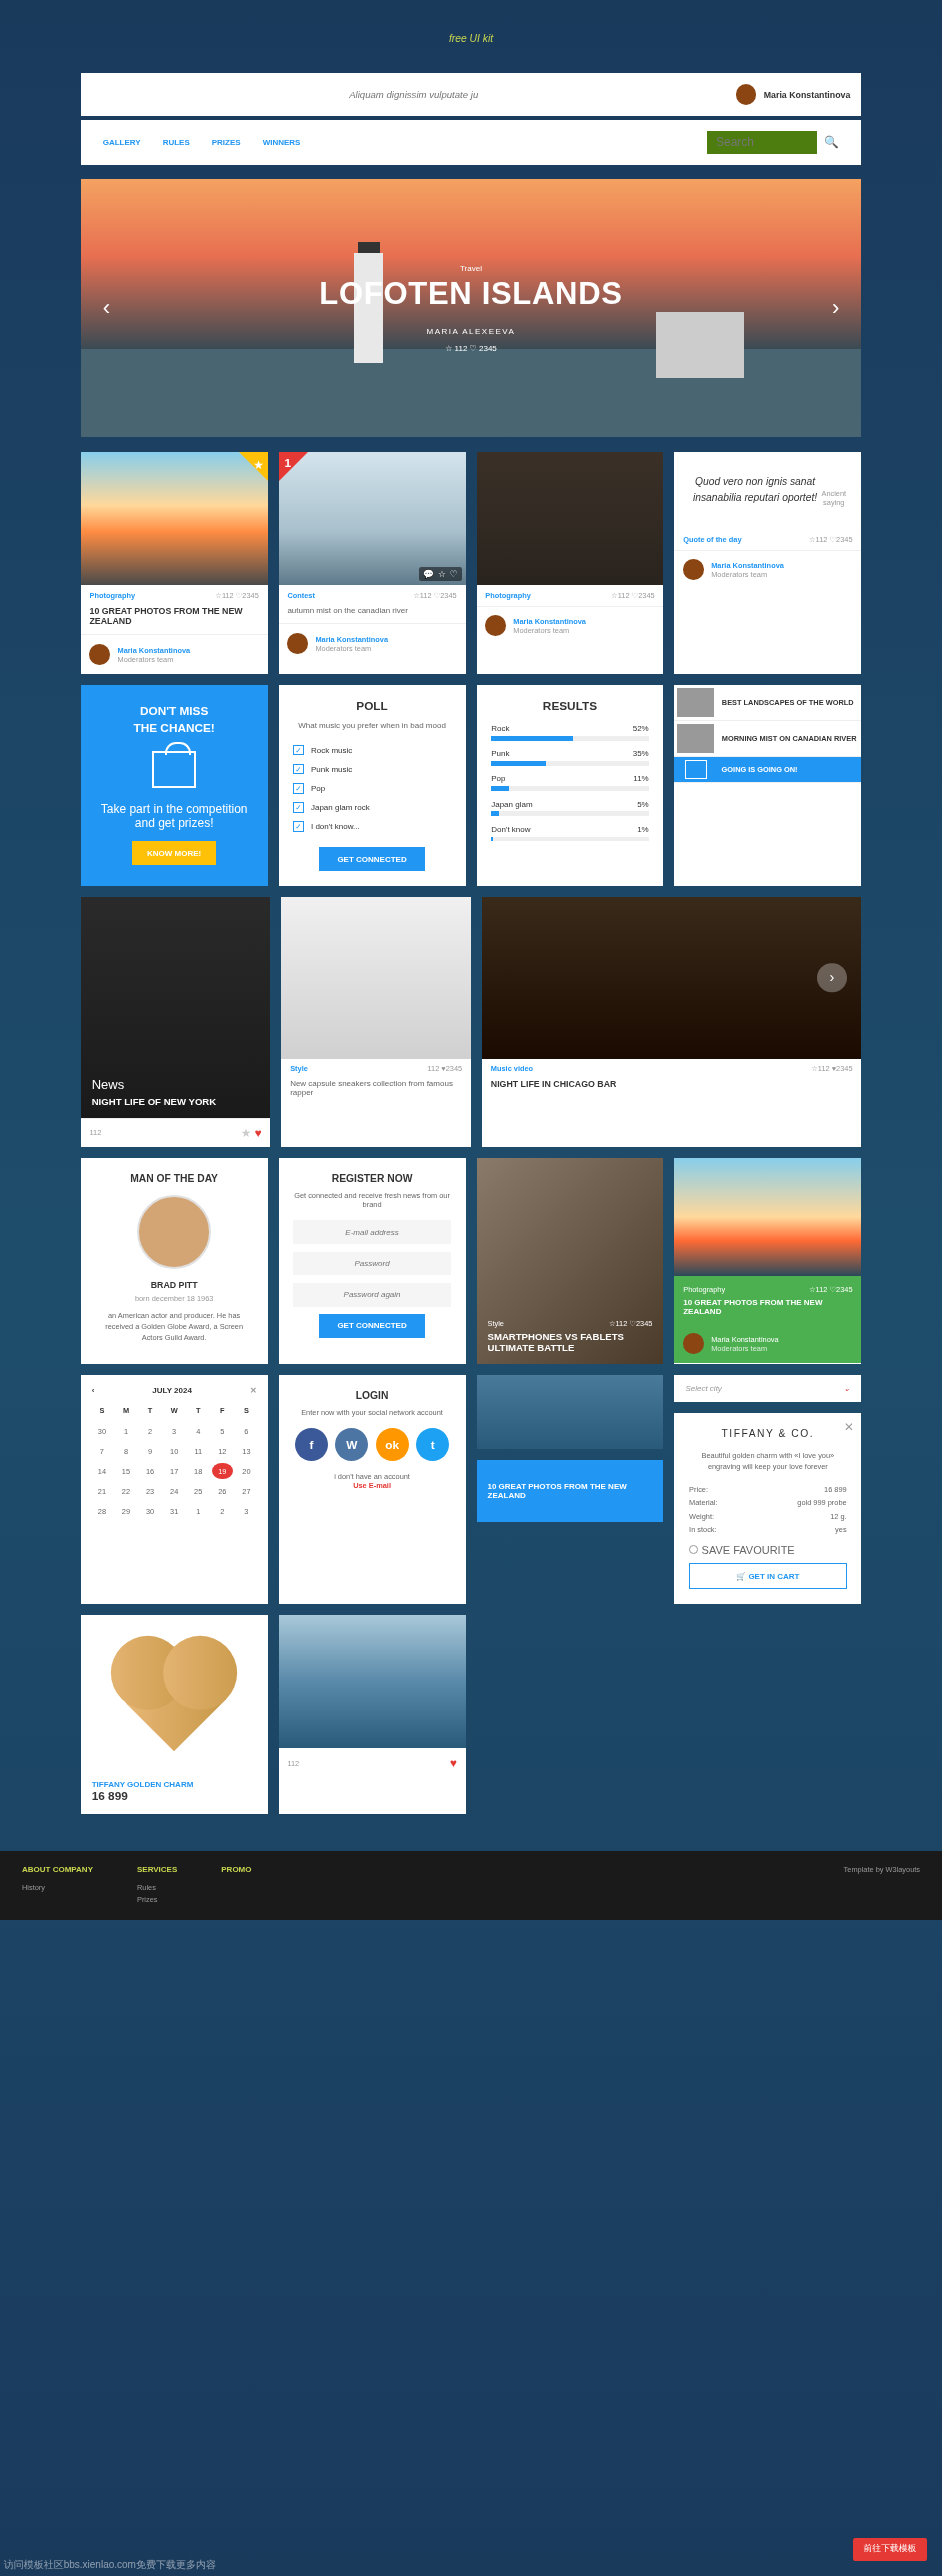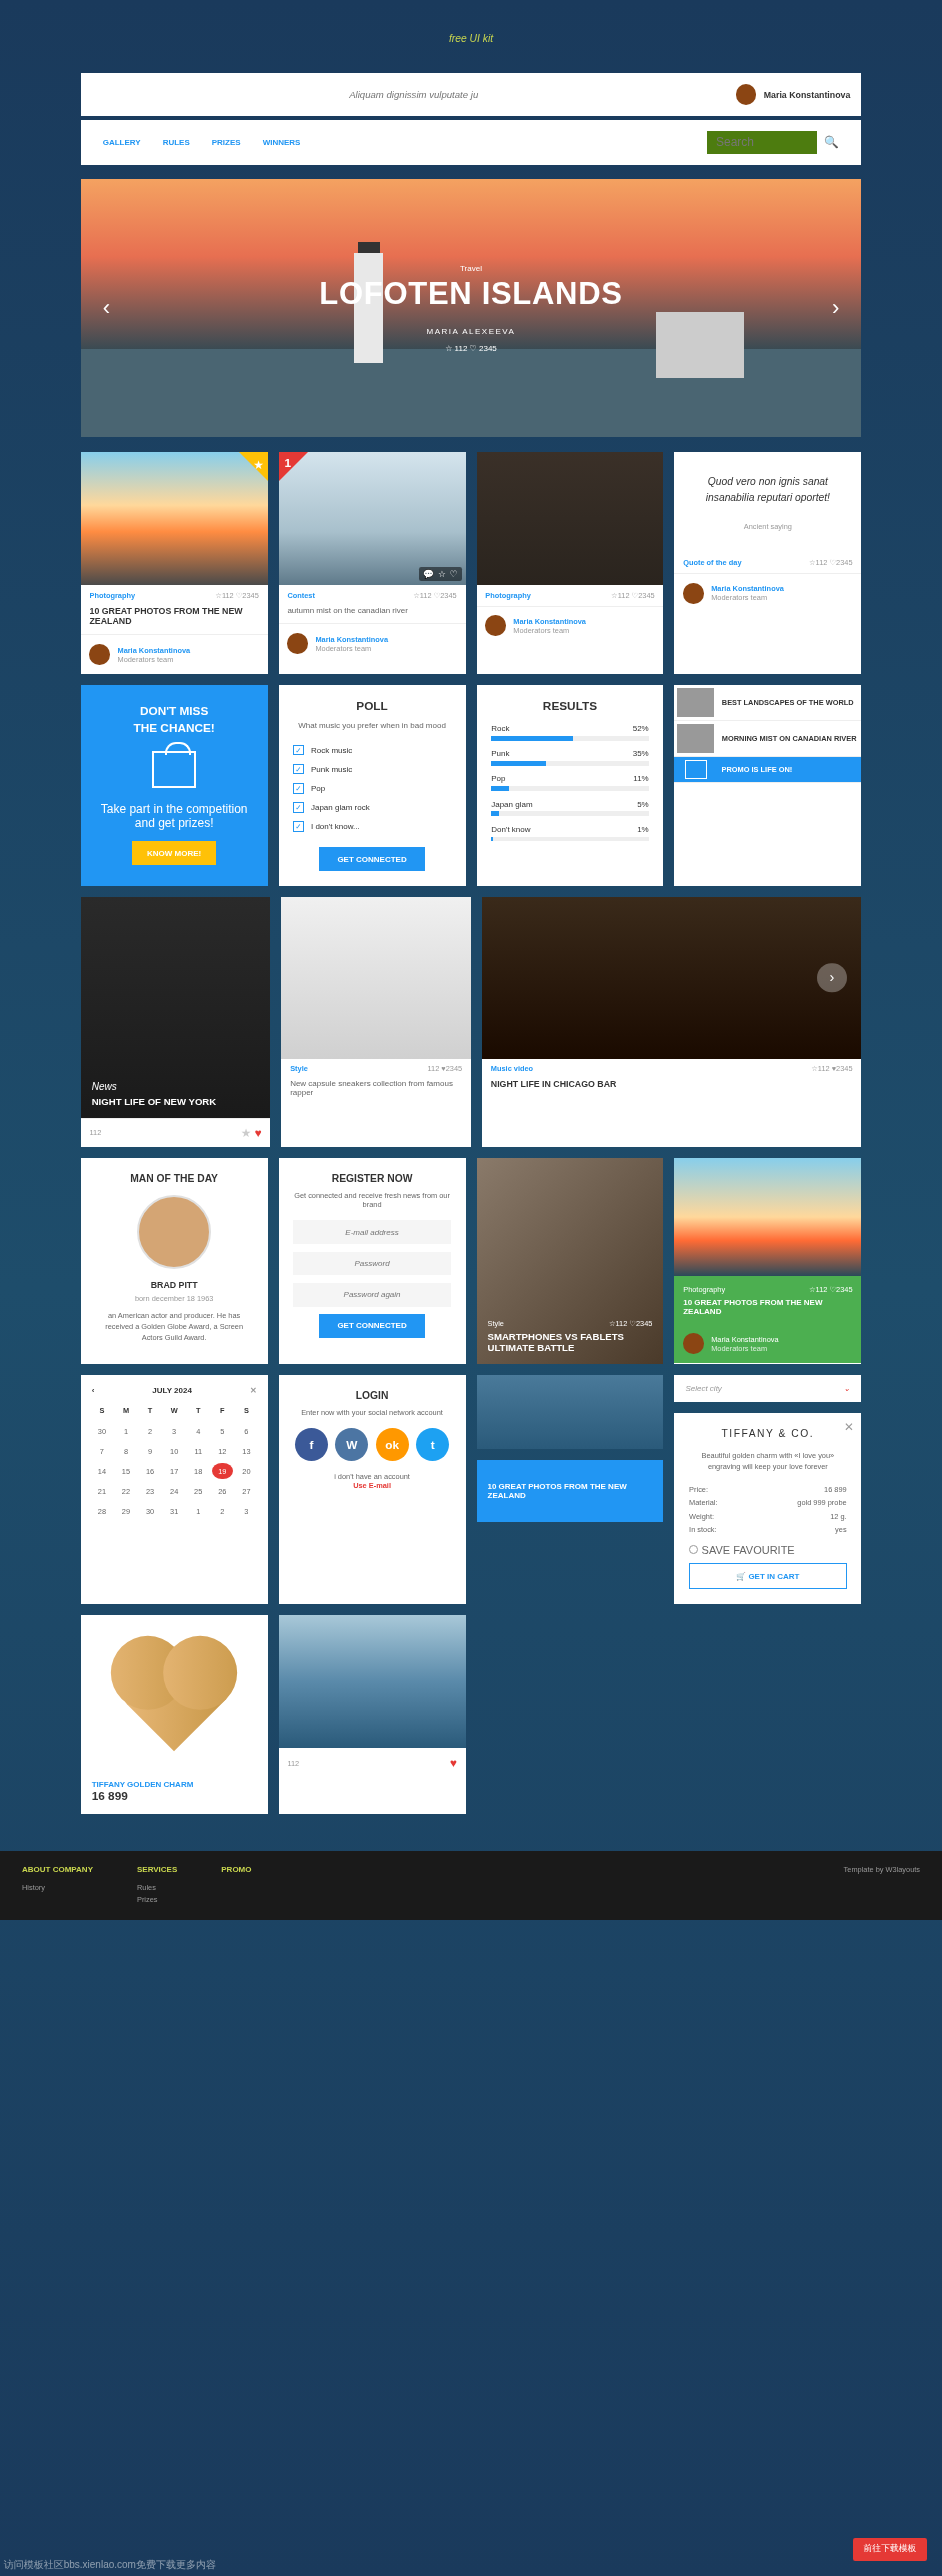--- a/index.html
+++ b/index.html
@@ -47,21 +47,21 @@
 .num1{position:absolute;top:3.7px;left:5.9px;color:#fff;font-weight:bold}
 .card-meta{padding:5.9px 8.8px;display:flex;justify-content:space-between;font-size:7.4px}
 .category{color:#2196f3;font-weight:bold}
 .stats{color:#999}
 .card-title{padding:0 8.8px 8.8px;font-size:8.8px;font-weight:bold;color:#333}
 .card-desc{padding:0 8.8px 8.8px;font-size:8px;color:#666}
 .card-author{padding:8.8px;display:flex;align-items:center;gap:7.4px;border-top:0.7px solid #eee}
 .author-info{font-size:7.4px}
 .author-name{color:#2196f3;font-weight:bold}
 .author-role{color:#999}
-.quote-card{padding:22px 14.7px;text-align:center;display:flex;flex-direction:column;justify-content:center}
+.quote-card{padding:22px 14.7px;text-align:center;display:flex;flex-direction:row;justify-content:center}
 .quote-text{font-style:italic;font-size:10.3px;color:#333;line-height:1.6}
 .quote-author{font-size:7.4px;color:#999;margin-top:14.7px}
 .promo-card{background:#2196f3;color:#fff;text-align:center;padding:18.4px 14.7px}
 .promo-title{font-size:11.8px;font-weight:bold;line-height:1.4}
 .gift-icon{width:44px;height:37px;margin:14.7px auto;border:2.2px solid #fff;position:relative}
 .gift-icon::before{content:'';position:absolute;top:-11px;left:11px;width:22px;height:11px;border:2.2px solid #fff;border-bottom:none;border-radius:11px 11px 0 0}
 .promo-text{font-size:12px;margin:11px 0}
 .btn-yellow{background:#ffc107;color:#fff;border:none;padding:7.4px 14.7px;font-size:8px;font-weight:bold;cursor:pointer}
 .btn-blue{background:#2196f3;color:#fff;border:none;padding:7.4px 18.4px;font-size:8px;font-weight:bold;cursor:pointer}
 .poll-card{padding:14.7px;text-align:center}
@@ -81,21 +81,21 @@
 .side-text{font-size:7.4px;font-weight:bold;color:#333}
 .side-item.promo{background:#2196f3;color:#fff}
 .side-item.promo .side-text{color:#fff}
 .gift-small{width:22px;height:18.4px;border:1.5px solid #fff;flex-shrink:0;margin:0 7.4px}
 .grid2{display:grid;grid-template-columns:1fr 1fr 2fr;gap:11px;margin-top:11px}
 .dark-card{position:relative;height:221px;color:#fff}
 .dark-bg{position:absolute;inset:0;background:linear-gradient(180deg,#2a2a2a 0%,#1a1a1a 100%)}
 .sneakers{background:linear-gradient(180deg,#f0f0f0 0%,#d0d0d0 100%)}
 .bar{background:linear-gradient(180deg,#3a2a1a 0%,#1a0a00 100%)}
 .dark-content{position:absolute;bottom:0;left:0;right:0;padding:11px}
-.dark-cat{font-size:10px;font-style:italic}
+.dark-cat{font-size:13px;}
 .dark-title{font-size:9.6px;font-weight:bold;margin-top:3.7px}
 .wide-card{background:#fff}
 .wide-img{height:162px;position:relative}
 .wide-arrow{position:absolute;right:14.7px;top:50%;transform:translateY(-50%);width:29.4px;height:29.4px;background:rgba(255,255,255,.3);border-radius:50%;display:flex;align-items:center;justify-content:center;color:#fff;font-size:14.7px;cursor:pointer}
 .grid3{display:grid;grid-template-columns:1fr 1fr 1fr 1fr;gap:11px;margin-top:11px}
 .man-card{background:#fff;padding:14.7px;text-align:center}
 .man-title{font-size:10.3px;font-weight:bold;color:#333}
 .man-img{width:74px;height:74px;border-radius:50%;background:#d4a574;margin:11px auto;border:2.2px solid #e0e0e0}
 .man-name{font-size:8.8px;font-weight:bold;color:#333}
 .man-born{font-size:7.4px;color:#999;margin:3.7px 0 7.4px}
@@ -371,21 +371,21 @@
       <div class="side-item">
         <div class="side-thumb sunset"></div>
         <div class="side-text">BEST LANDSCAPES OF THE WORLD</div>
       </div>
       <div class="side-item">
         <div class="side-thumb mist"></div>
         <div class="side-text">MORNING MIST ON CANADIAN RIVER</div>
       </div>
       <div class="side-item promo">
         <div class="gift-small"></div>
-        <div class="side-text">PROMO IS LIFE ON!</div>
+        <div class="side-text">GOING IS GOING ON!</div>
       </div>
     </div>
   </div>
 
   <div class="grid2">
     <div class="card">
       <div class="dark-card">
         <div class="dark-bg"></div>
         <div class="dark-content">
           <div class="dark-cat">News</div>

